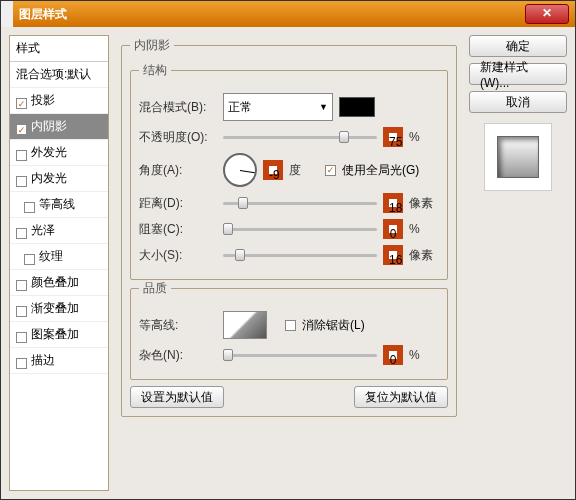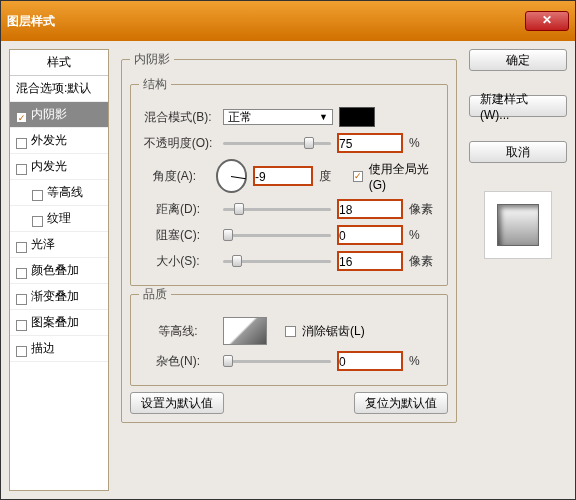--- a/index.html
+++ b/index.html
@@ -1,45 +1,45 @@
 <!DOCTYPE html>
 <html><head>
 <meta charset="utf-8">
 <style>
 * { box-sizing: border-box; margin: 0; padding: 0; font-family: "Microsoft YaHei", SimSun, Arial, sans-serif; font-size: 12px; }
 body { background: #fff; }
 .window { width: 576px; height: 500px; background: #efefef; border: 1px solid #333; display: flex; flex-direction: column; }
-.titlebar { height: 40px; background: linear-gradient(#f0a030, #d07000); display: flex; align-items: center; padding: 0 6px; color: #fff; font-weight: bold; }
+.titlebar { height: 26px; background: linear-gradient(#f0a030, #d07000); display: flex; align-items: center; padding: 0 6px; color: #fff; font-weight: bold; margin-left: 12px; }
 .titlebar .title { flex: 1; }
 .close-btn { width: 44px; height: 20px; background: linear-gradient(#e07070, #c02020); border: 1px solid #800; border-radius: 3px; color: #fff; text-align: center; line-height: 16px; font-size: 13px; cursor: pointer; }
 .body { flex: 1; display: flex; padding: 8px; gap: 8px; background: #ece9e4; }
 .left { width: 100px; border: 1px solid #b0a080; background: #fff; display: flex; flex-direction: column; }
-.left-header { padding: 4px 6px; border-bottom: 1px solid #ccc; background: #fff; text-align: center; }
+.left-header { padding: 4px 6px; border-bottom: 1px solid #ccc; background: #fff; }
 .left-item { padding: 4px 6px; display: flex; align-items: flex-end; gap: 4px; cursor: pointer; border-bottom: 1px solid #eee; }
 .left-item.selected { background: #888; color: #fff; }
-.left-item.indent { padding-left: 22px; }
+.left-item.indent { padding-left: 14px; }
 .chk { width: 11px; height: 11px; border: 1px solid #888; background: #fff; display: inline-flex; align-items: center; justify-content: center; font-size: 9px; color: #c06000; }
 .chk.checked::before { content: "✓"; }
 .center { flex: 1; display: flex; flex-direction: column; gap: 6px; padding:2px 4px; }
 fieldset { border: 1px solid #b0a080; padding: 8px; border-radius: 2px; }
 legend { padding: 0 4px; color: #555; }
 .row { display: flex; align-items: center; gap: 6px; margin: 6px 0; }
-.lbl { width: 78px; text-align: center; color: #333; }
-.combo { flex: 1; max-width: 110px; height: 16px; border: 1px solid #888; background: #fff; display: flex; align-items: center; padding: 0 4px; justify-content: space-between; }
+.lbl { width: 78px; text-align: left; color: #333; }
+.combo { flex: 1; max-width: 110px; height: 28px; border: 1px solid #888; background: #fff; display: flex; align-items: center; padding: 0 4px; justify-content: space-between; }
 .combo .arrow { font-size: 9px; }
 .color-sw { width: 36px; height: 20px; background: #000; border: 1px solid #555; }
 .slider { flex: 1; height: 14px; position: relative; display: flex; align-items: center; }
 .slider .track { height: 3px; background: #bbb; width: 100%; border-radius: 2px; }
 .slider .thumb { position: absolute; top: 1px; width: 10px; height: 12px; background: linear-gradient(#fff,#ccc); border: 1px solid #888; border-radius: 2px; }
-.numbox { width: 66px; height: 20px; border: 2px solid #c2410c; background: #fff; line-height: 18px; }
+.numbox { width: 20px; height: 20px; border: 6px solid #c2410c; background: #fff; text-align: center; line-height: 18px; }
 .unit { width: 30px; color: #333; }
 .angle-dial { width: 34px; height: 34px; border: 2px solid #666; border-radius: 50%; position: relative; background: #fff; }
 .angle-dial::after { content: ""; position: absolute; width: 15px; height: 1px; background: #000; top: 50%; left: 50%; transform-origin: left center; transform: rotate(9deg); }
 .btn { height: 22px; border: 1px solid #999; background: linear-gradient(#fff,#e0e0e0); border-radius: 3px; padding: 0 10px; cursor: pointer; display: inline-flex; align-items: center; justify-content: center; }
-.right { width: 98px; display: flex; flex-direction: column; gap: 24px; align-items: center; }
+.right { width: 98px; display: flex; flex-direction: column; gap: 6px; align-items: center; }
 .right .btn { width: 100%; }
 .preview-box { width: 68px; height: 68px; margin: 4px auto; border: 1px solid #ccc; background: #fff; display: flex; align-items: center; justify-content: center; }
 .preview-box .inner { width: 42px; height: 42px; background: linear-gradient(#fff,#999); border: 1px solid #666; box-shadow: inset 3px 3px 5px rgba(0,0,0,.5); }
 .contour-sw { width: 44px; height: 28px; border: 1px solid #888; background: linear-gradient(135deg,#fff 0,#fff 45%,#999 50%,#555 100%); }
 .btnrow { display: flex; gap: 8px; justify-content: space-between; margin-top: 6px; }
 .preview-check { display:flex; align-items:center; gap:4px; justify-content:center; margin-top:4px; }
 </style>
 </head>
 <body>
 
@@ -51,43 +51,47 @@
     </div>
   </div>
   <div class="body">
 
     <div class="left">
       <div class="left-header">样式</div>
       <div class="left-item">
         <span>混合选项:默认</span>
       </div>
       <div id="style-items">
+          <div class="left-item">
+            <span class="chk checked"></span>
+            <span>投影</span>
+          </div>
           <div class="left-item selected">
             <span class="chk checked"></span>
             <span>内阴影</span>
           </div>
           <div class="left-item">
             <span class="chk"></span>
             <span>外发光</span>
           </div>
           <div class="left-item">
             <span class="chk"></span>
             <span>内发光</span>
           </div>
           <div class="left-item indent">
             <span class="chk"></span>
             <span>等高线</span>
           </div>
+          <div class="left-item">
+            <span class="chk"></span>
+            <span>光泽</span>
+          </div>
           <div class="left-item indent">
             <span class="chk"></span>
             <span>纹理</span>
-          </div>
-          <div class="left-item">
-            <span class="chk"></span>
-            <span>光泽</span>
           </div>
           <div class="left-item">
             <span class="chk"></span>
             <span>颜色叠加</span>
           </div>
           <div class="left-item">
             <span class="chk"></span>
             <span>渐变叠加</span>
           </div>
           <div class="left-item">

